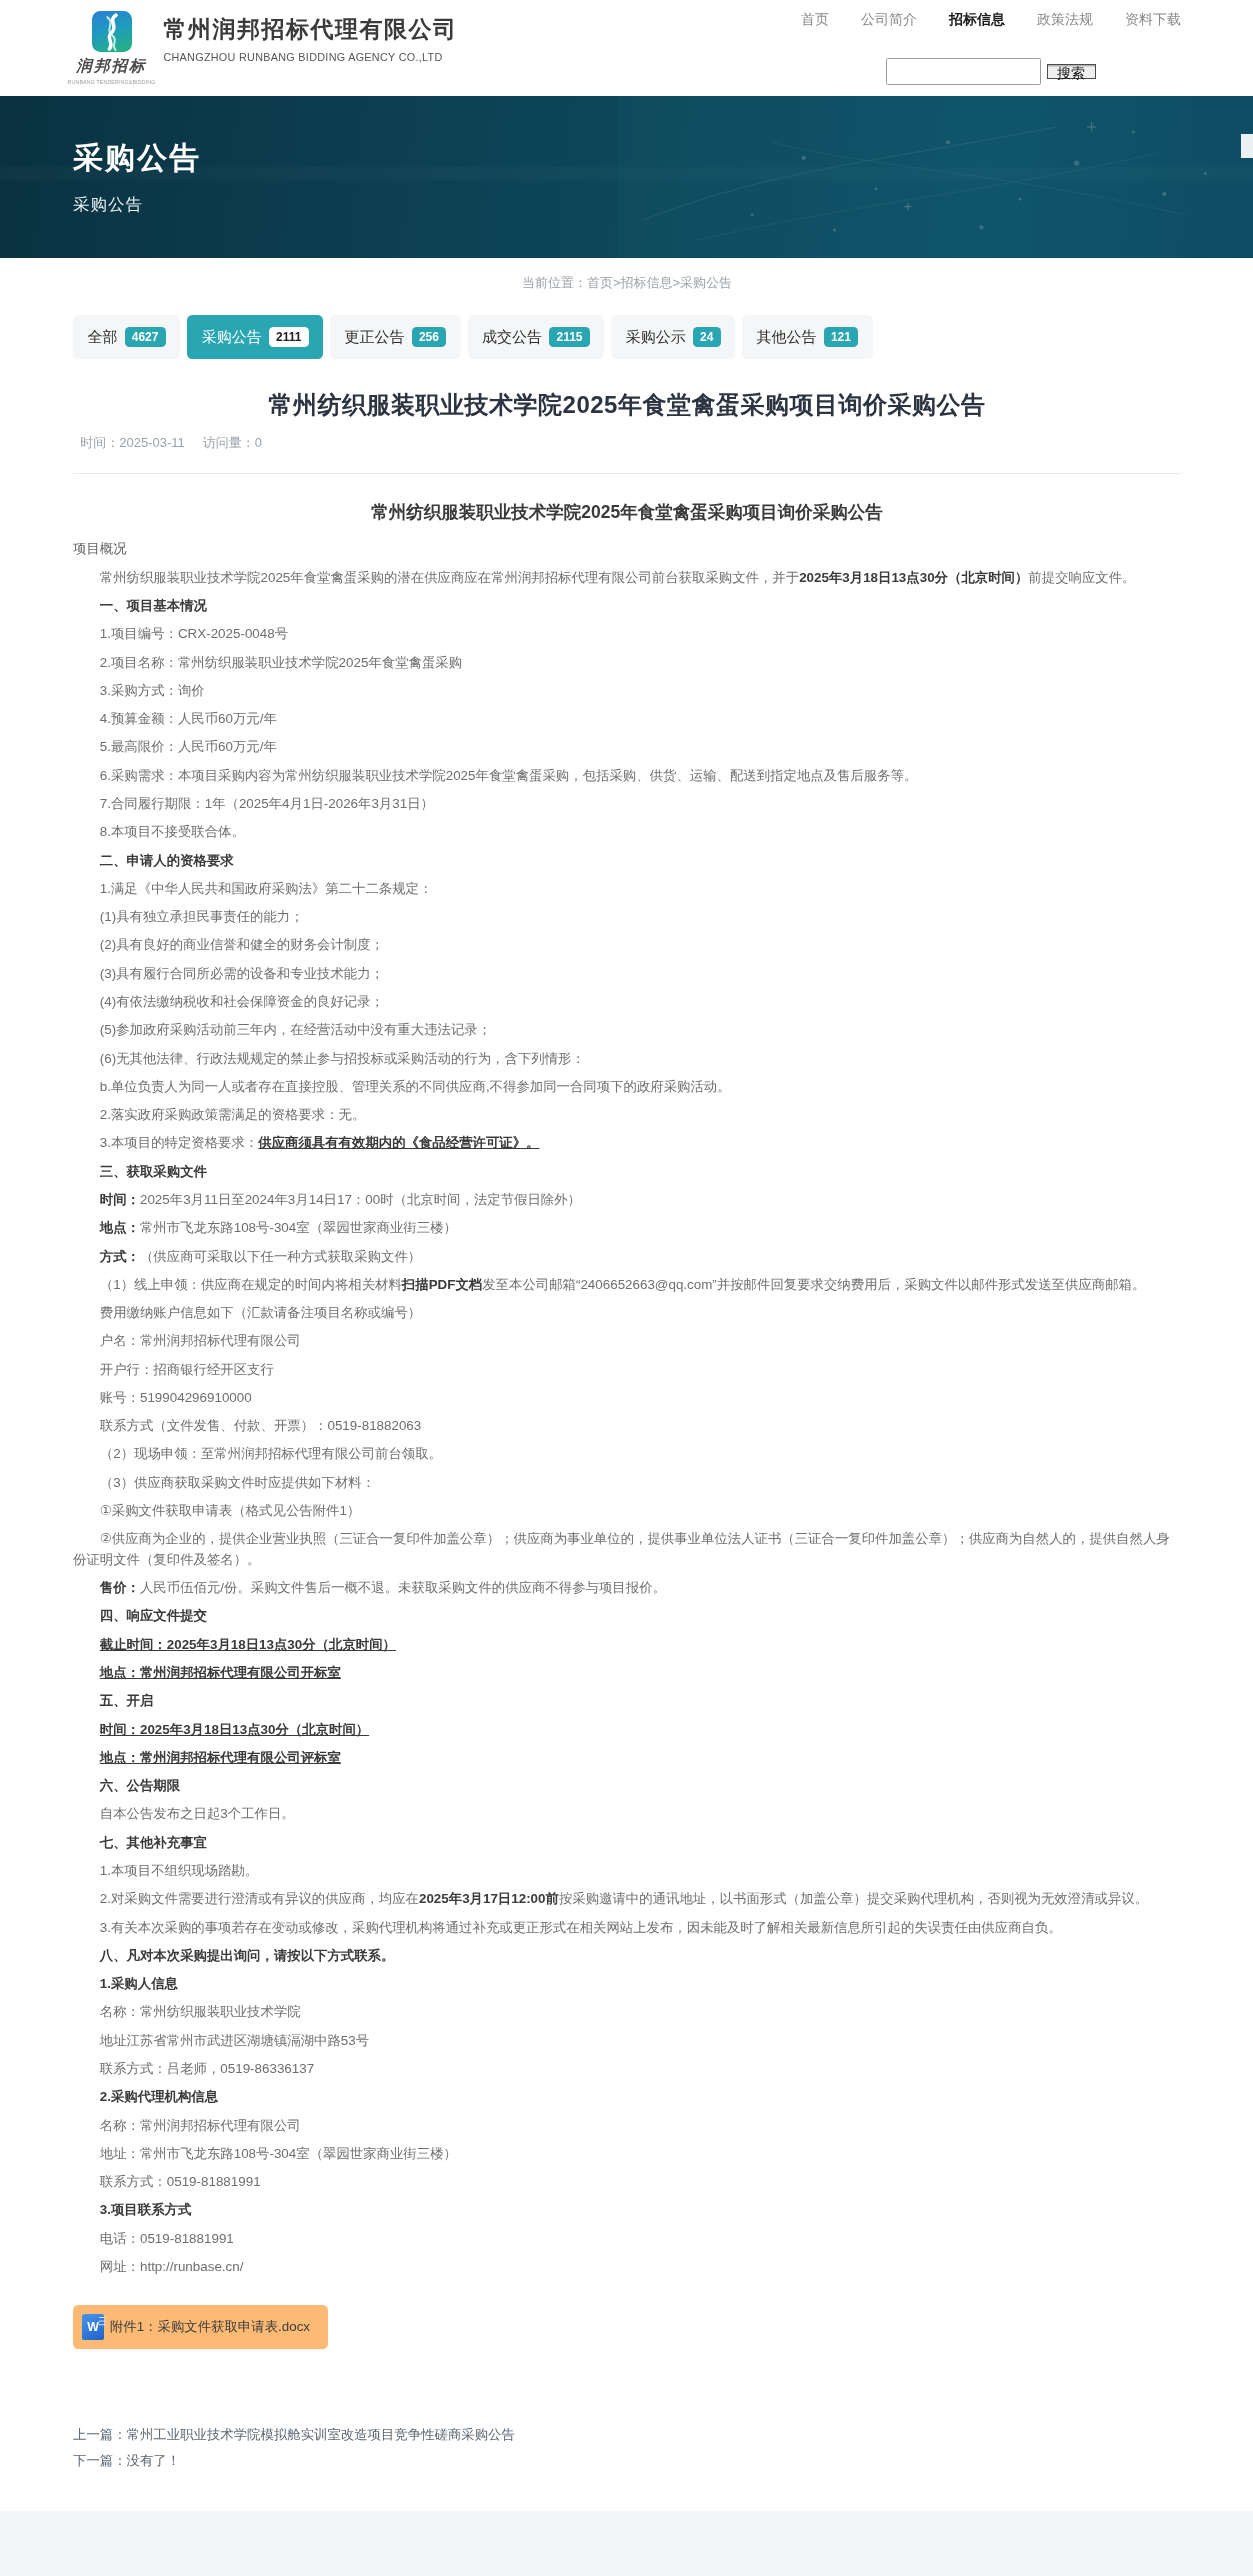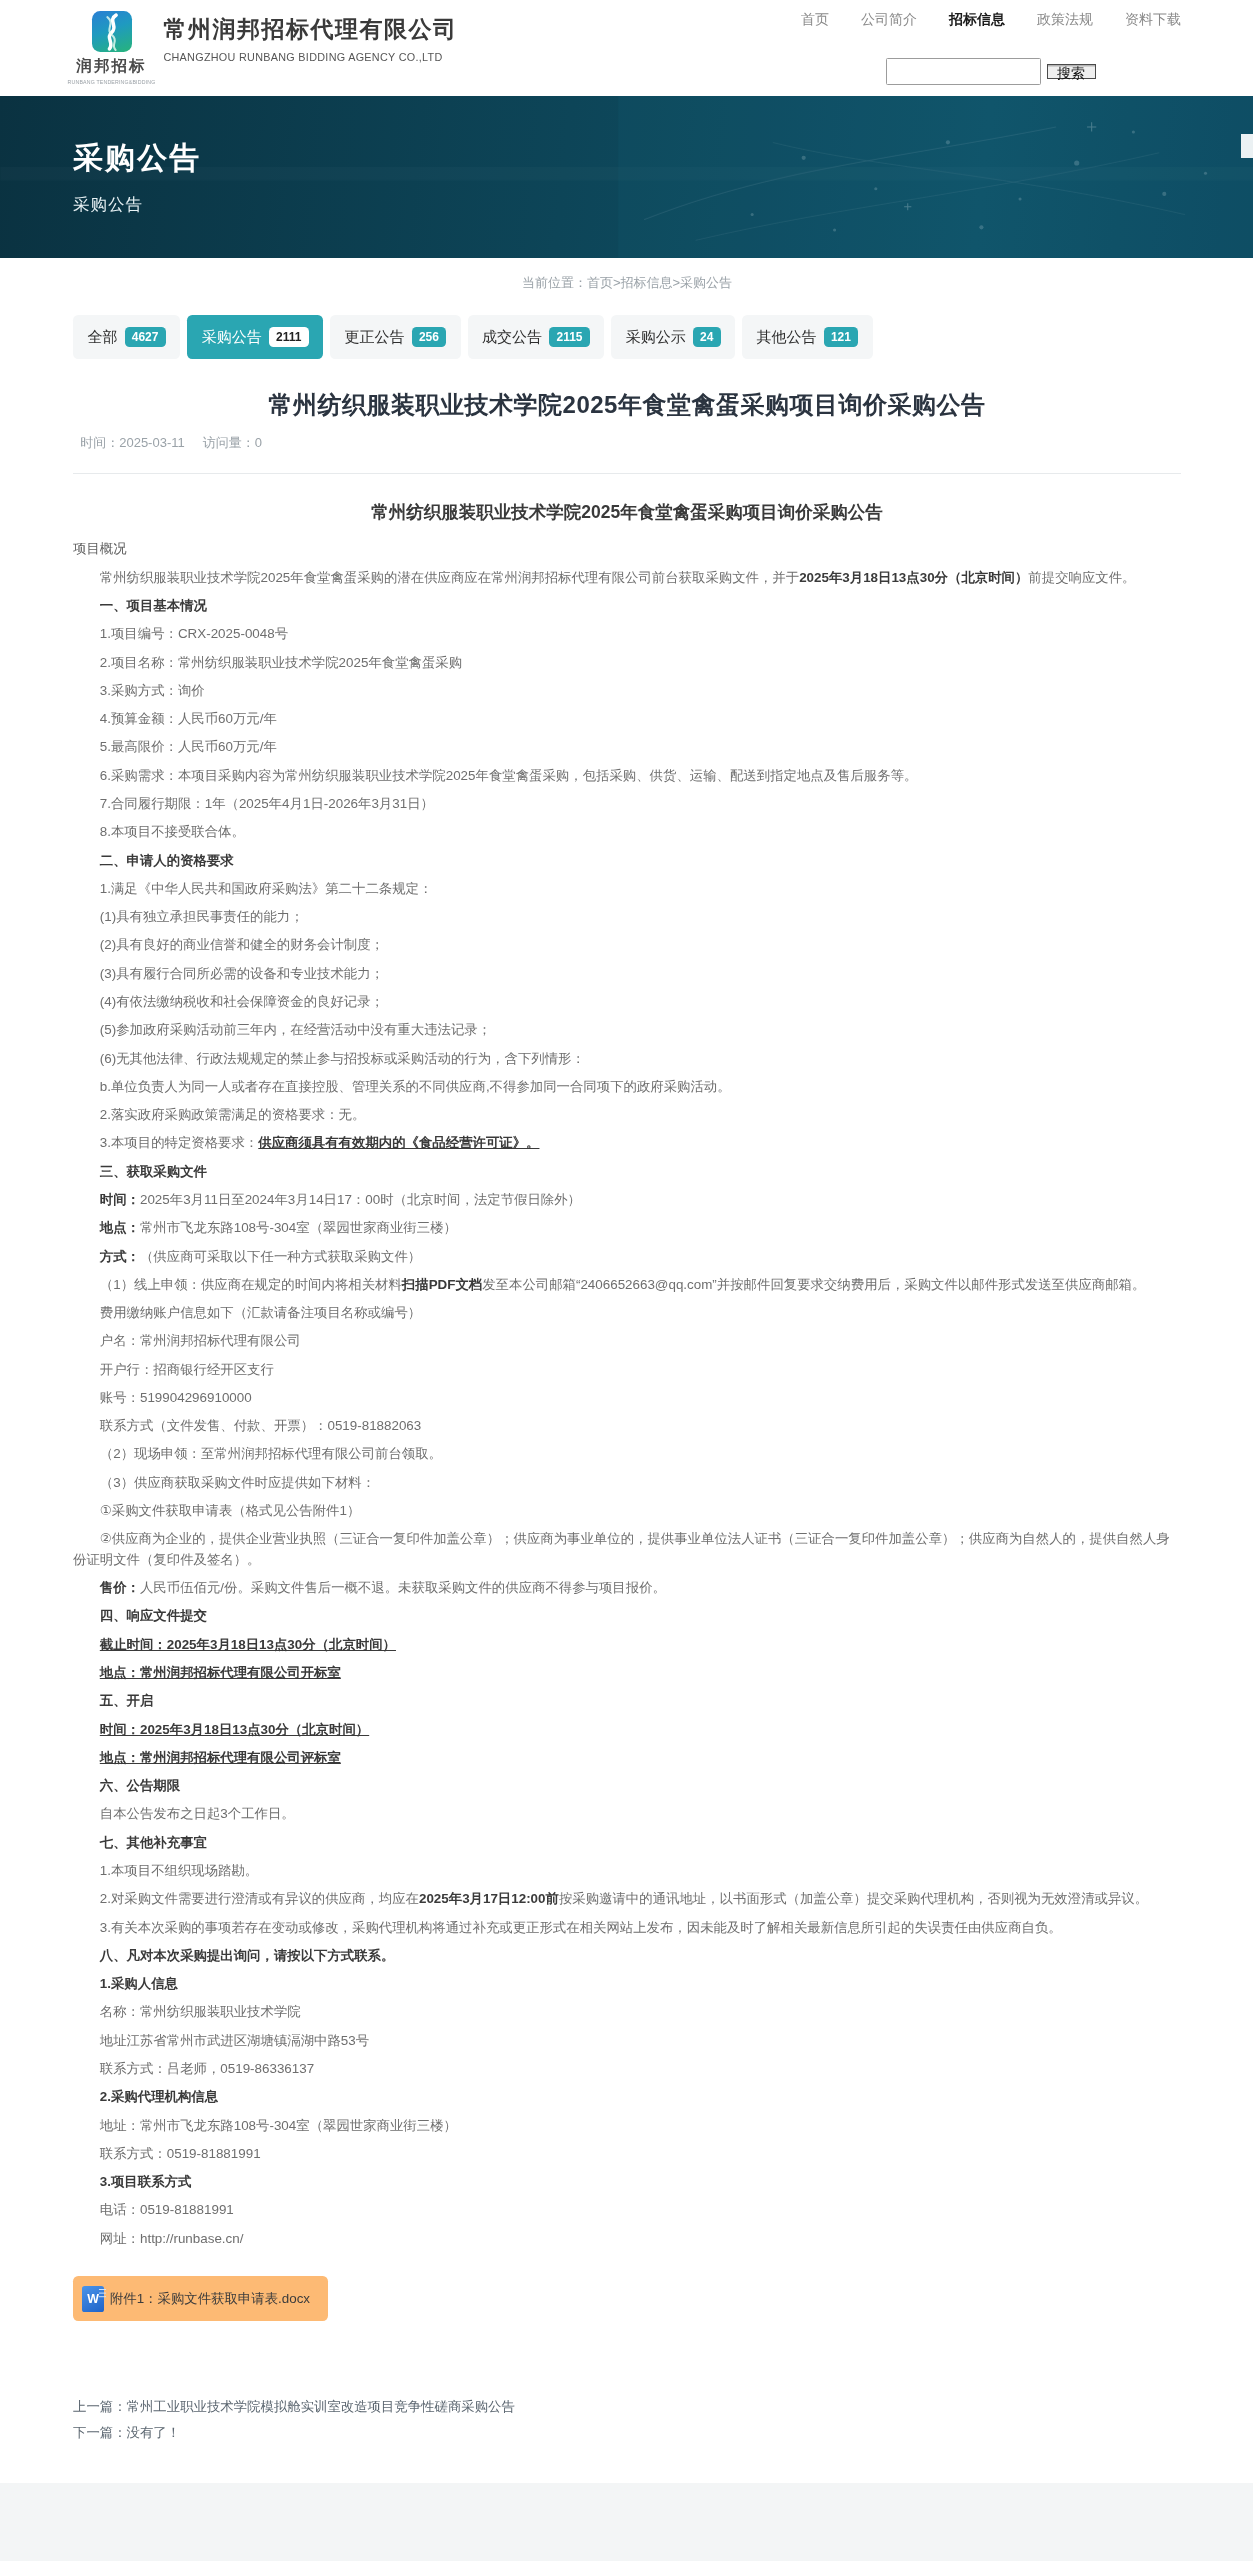--- a/index.html
+++ b/index.html
@@ -6,21 +6,21 @@
   body { width:1254px; background:#fff; font-family:"Liberation Sans","DejaVu Sans",sans-serif; color:#333; }
   .container { width:1108px; margin:0 auto; position:relative; }
 
   
   .topbar { height:96px; background:#fff; }
   .topbar .container { height:100%; display:flex; align-items:center; }
   .logo-block { display:flex; align-items:flex-start; gap:13.4px; }
   .logo-col { display:flex; flex-direction:column; align-items:center; width:77px; }
   .logo-badge { width:40px; height:41px; border-radius:8.2px; background:linear-gradient(160deg,#2a7fd4 0%,#1f9ac0 45%,#27b47a 100%); position:relative; overflow:hidden; }
   .logo-badge svg { position:absolute; inset:0; }
-  .logo-cn { font-size:15.5px; color:#4a4a4a; letter-spacing:2.1px; margin-top:4.1px; font-weight:bold; }
+  .logo-cn { font-size:15.5px; color:#4a4a4a; letter-spacing:2.1px; margin-top:4.1px; font-weight:bold;font-style:italic; }
   .logo-en { font-size:5.2px; color:#9aa0a6; margin-top:1.5px; letter-spacing:0.2px; white-space:nowrap; }
   .company-col { padding-top:3.1px; }
   .company-zh { font-size:23px; font-weight:bold; color:#3a3a3a; letter-spacing:1.5px; }
   .company-en { font-size:10.8px; color:#555; margin-top:6.2px; letter-spacing:0.3px; }
   .top-right { margin-left:auto; display:flex; align-items:center; gap:29px;flex-direction:column; }
   .nav { display:flex; align-items:center; gap:32px; }
   .nav-item { font-size:14px; color:#8a8a8a; text-decoration:none; cursor:pointer; white-space:nowrap; }
   .nav-item.active { color:#1b1b1b; font-weight:bold; }
   .search-wrap { display:flex; align-items:center; }
   .search-input { width:155px; height:27px; border:0.5px solid #9c9c9c; border-radius:1.5px; background:#fff; font-size:12.4px; padding:0 7.2px; outline:none; }
@@ -234,20 +234,21 @@
       <p class="h"><span class="seg">七、其他补充事宜</span></p>
       <p class="p"><span class="seg">1.本项目不组织现场踏勘。</span></p>
       <p class="p"><span class="seg">2.对采购文件需要进行澄清或有异议的供应商，均应在</span><span class="seg b">2025年3月17日12:00前</span><span class="seg">按采购邀请中的通讯地址，以书面形式（加盖公章）提交采购代理机构，否则视为无效澄清或异议。</span></p>
       <p class="p"><span class="seg">3.有关本次采购的事项若存在变动或修改，采购代理机构将通过补充或更正形式在相关网站上发布，因未能及时了解相关最新信息所引起的失误责任由供应商自负。</span></p>
       <p class="h"><span class="seg">八、凡对本次采购提出询问，请按以下方式联系。</span></p>
       <p class="h"><span class="seg">1.采购人信息</span></p>
       <p class="p"><span class="seg">名称：常州纺织服装职业技术学院</span></p>
       <p class="p"><span class="seg">地址江苏省常州市武进区湖塘镇滆湖中路53号</span></p>
       <p class="p"><span class="seg">联系方式：吕老师，0519-86336137</span></p>
       <p class="h"><span class="seg">2.采购代理机构信息</span></p>
+      <p class="p"><span class="seg">名称：常州润邦招标代理有限公司</span></p>
       <p class="p"><span class="seg">地址：常州市飞龙东路108号-304室（翠园世家商业街三楼）</span></p>
       <p class="p"><span class="seg">联系方式：0519-81881991</span></p>
       <p class="h"><span class="seg">3.项目联系方式</span></p>
       <p class="p"><span class="seg">电话：0519-81881991</span></p>
       <p class="p"><span class="seg">网址：http://runbase.cn/</span></p>
     </article>
 
   <div class="attach">
     <span class="word-icon"></span>
     <span class="attach-label">附件1：采购文件获取申请表.docx</span>

